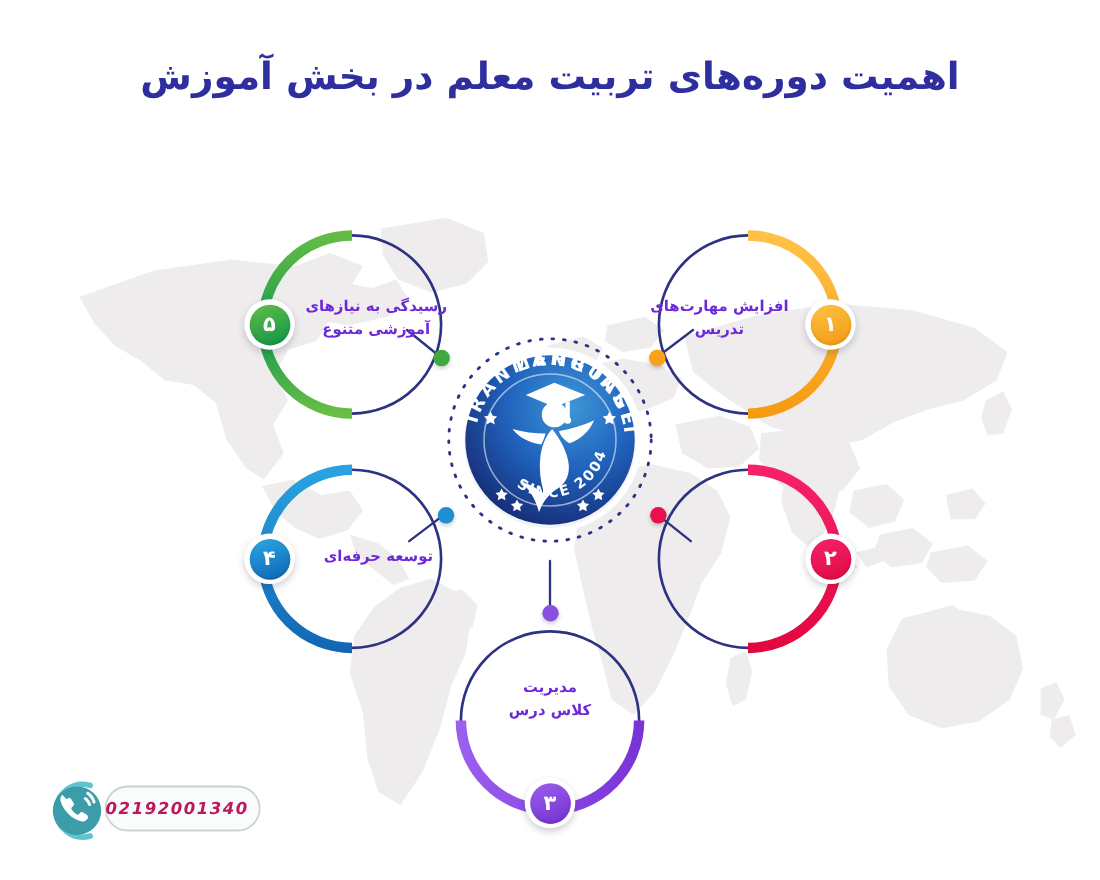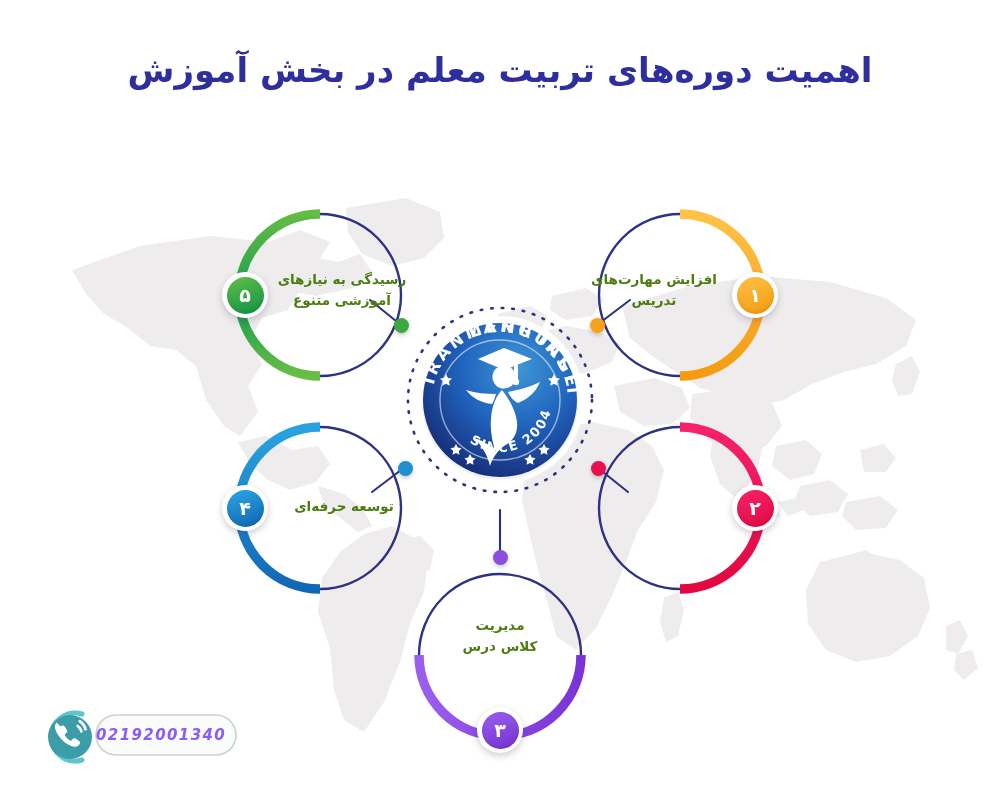--- a/index.html
+++ b/index.html
@@ -24,21 +24,21 @@
     text-shadow:0 1px 0 rgba(255,255,255,.7);
   }
 
   
   .node{position:absolute;z-index:4;}
   .ring{position:absolute;left:0;top:0;}
   .ring svg{display:block;overflow:visible;}
 
   .node-label{
     position:absolute;direction:rtl;unicode-bidi:isolate;
-    text-align:center;color:#4d7c0f;font-weight:bold;
+    text-align:center;color:#6d28d9;font-weight:bold;
     font-size:13.5px;line-height:1.55;
     white-space:pre-line;z-index:5;
   }
 
   
   .badge{
     position:absolute;width:46px;height:46px;border-radius:50%;
     background:#fff;z-index:7;
     box-shadow:0 3px 7px rgba(40,40,70,.22);
     display:flex;align-items:center;justify-content:center;
@@ -62,21 +62,21 @@
   #logo{position:absolute;left:404px;top:304px;width:192px;height:192px;z-index:8;}
   #logo svg{display:block;}
 
   
   #phone{position:absolute;left:40px;top:706px;z-index:9;height:62px;}
   #phone svg{display:block;}
   .phone-num{
     position:absolute;left:96px;top:726px;width:130px;text-align:center;
     font-family:"DejaVu Sans","Liberation Sans",sans-serif;
     font-size:15px;font-style:italic;font-weight:bold;letter-spacing:1.4px;
-    color:#8b5cf6;z-index:10;
+    color:#be185d;z-index:10;
   }
 </style>
 </head>
 <body>
 
 <div id="stage">
 
   <div id="map-layer">
     <svg viewBox="0 0 1000 620" xmlns="http://www.w3.org/2000/svg">
       <g fill="#EEECED">

